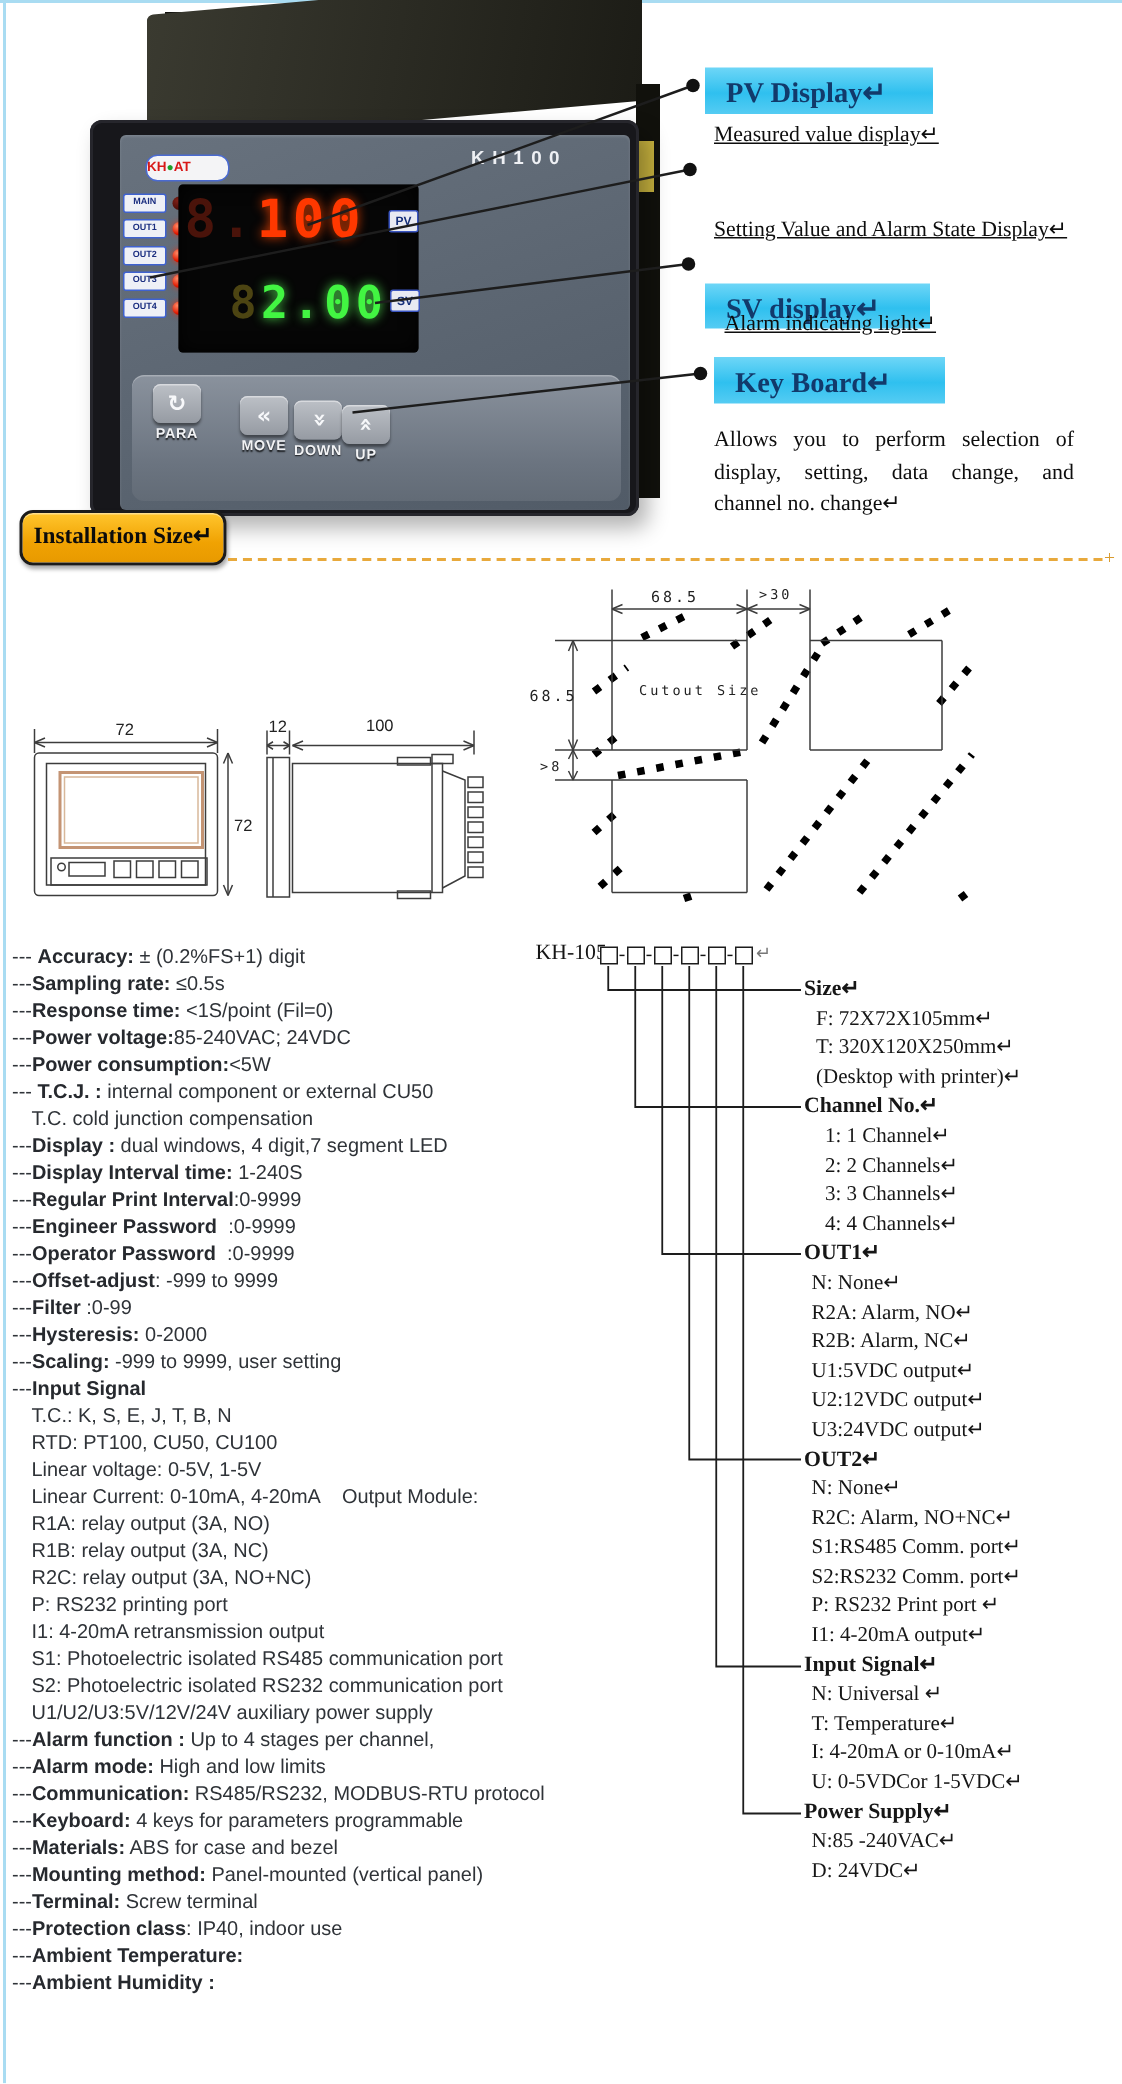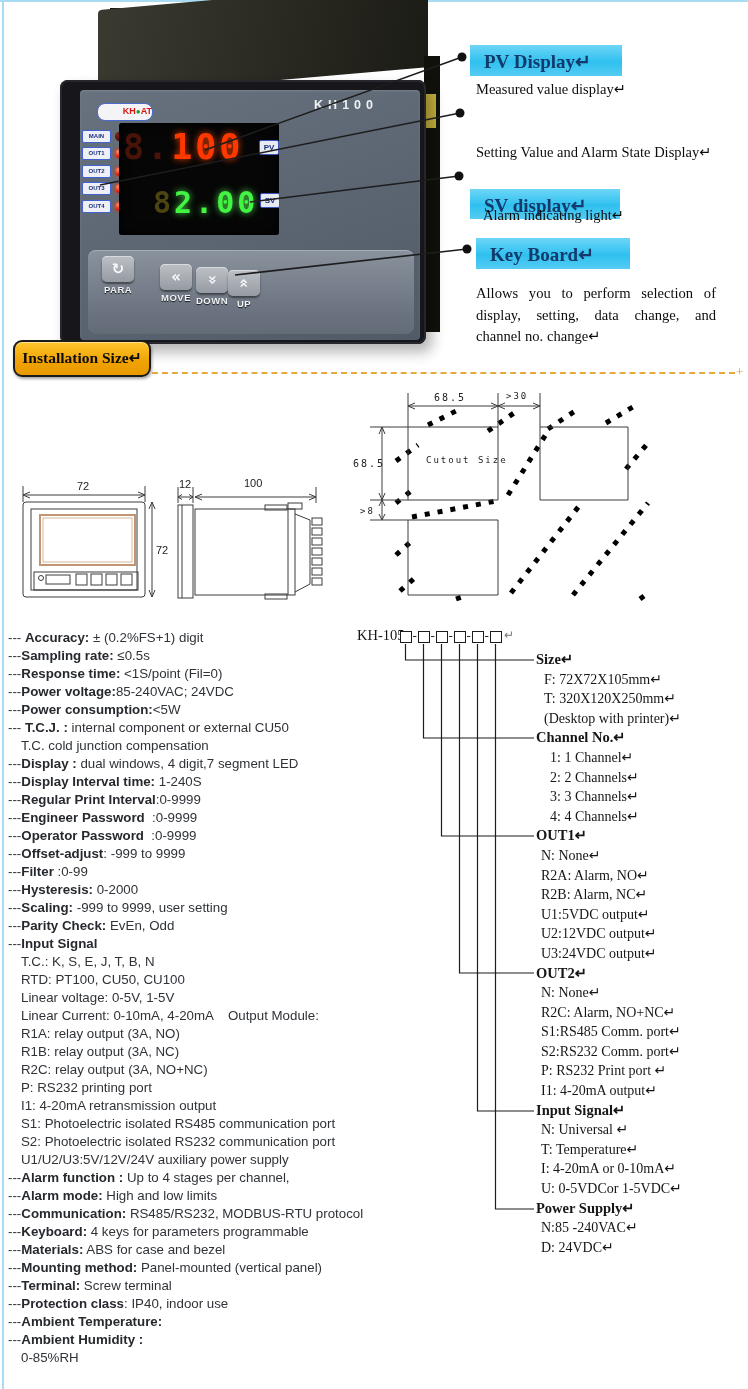--- a/index.html
+++ b/index.html
@@ -15,21 +15,21 @@
   .case-back{position:absolute;left:50px;top:2px;width:330px;height:86px;
              background:linear-gradient(100deg,#3a3a30,#1c1c16);transform:skewY(-5deg);
              transform-origin:left top;border-radius:4px;}
   .case-side{position:absolute;left:376px;top:48px;width:16px;height:276px;background:#11110c;}
   .case-yellow{position:absolute;left:378px;top:86px;width:10px;height:34px;background:#c7b23e;}
   .bezel{position:absolute;left:12px;top:72px;width:366px;height:264px;background:#17171b;
          border-radius:8px;box-shadow:inset 0 0 0 2px #26262c, 6px 8px 14px rgba(0,0,0,.30);}
   .panel{position:absolute;left:20px;top:10px;width:340px;height:250px;border-radius:4px;
          background:linear-gradient(160deg,#68727e,#515b67);box-shadow:inset 0 1px 2px rgba(255,255,255,.15);}
   .logo-pill{position:absolute;left:17px;top:13px;width:54px;height:16px;background:#f4f4f6;
-             border:1px solid #4a6ad0;border-radius:8px;text-align:right;line-height:15px;
+             border:1px solid #4a6ad0;border-radius:8px;text-align:left;line-height:15px;
              font-family:"Liberation Sans",sans-serif;font-weight:bold;font-size:9px;color:#d81818;}
   .logo-pill .dot{color:#1da02a;font-size:8px;}
   .model{position:absolute;right:42px;top:8px;font-family:"Liberation Sans",sans-serif;
          font-weight:bold;font-size:12.5px;letter-spacing:5px;color:#eef0f4;}
   .led-row{position:absolute;left:2px;width:62px;height:12px;}
   .led-chip{display:inline-block;width:27px;height:11px;background:#eef0f6;border:1px solid #3f62d0;
             border-radius:2px;font-family:"Liberation Sans",sans-serif;font-weight:bold;font-size:6px;
             color:#1c2f80;text-align:center;line-height:11px;vertical-align:middle;}
   .led-dot{display:inline-block;width:9px;height:9px;border-radius:50%;margin-left:4px;vertical-align:middle;
            background:radial-gradient(circle at 35% 30%,#ff8a66,#e01800 60%,#8d0c00);box-shadow:0 0 4px rgba(255,40,0,.8);}
@@ -60,21 +60,21 @@
   .key-btn .glyph{display:block;line-height:26px;}
   .rot-up .glyph{transform:rotate(90deg);}
   .rot-down .glyph{transform:rotate(-90deg);}
   .key-label{margin-top:2px;font-family:"Liberation Sans",sans-serif;font-weight:bold;font-size:9.5px;
              color:#f2f3f5;letter-spacing:.5px;text-shadow:0 1px 1px rgba(0,0,0,.8);}
 
   
   .cobox{position:absolute;height:31px;box-sizing:border-box;padding:5px 0 0 14px;
          background:linear-gradient(180deg,#6ed6f7,#2fc0ef 55%,#55ccf3);
          color:#123a6b;font-weight:bold;font-size:19px;}
-  .codesc{position:absolute;font-size:14.5px;color:#0d0d0d;white-space:nowrap;}
+  .codesc{position:absolute;font-size:14.5px;color:#0d0d0d;white-space:nowrap;text-decoration:underline;}
   .copara{position:absolute;left:476px;top:283px;width:240px;font-size:14.6px;color:#0d0d0d;
           text-align:justify;line-height:21.5px;white-space:normal;}
 
   
   .inst-btn{position:absolute;left:13px;top:340px;width:138px;height:37px;box-sizing:border-box;
             background:linear-gradient(180deg,#ffc62e,#f0a202 60%,#e89a00);
             border:2px solid #1b1b1b;border-radius:9px;color:#0c0c0c;font-weight:bold;font-size:15.5px;
             text-align:center;line-height:32px;box-shadow:1px 2px 3px rgba(0,0,0,.35), inset 0 1px 0 rgba(255,255,255,.45);}
   .divider{position:absolute;left:152px;top:372px;width:583px;border-top:2px dashed #e8a93c;}
   .divider-end{position:absolute;left:736px;top:364px;color:#d99b2e;font-size:13px;}
@@ -279,21 +279,20 @@
       <div class="spec ind"><span>T.C. cold junction compensation</span></div>
       <div class="spec"><span>---</span><b>Display :</b><span> dual windows, 4 digit,7 segment LED</span></div>
       <div class="spec"><span>---</span><b>Display Interval time:</b><span> 1-240S</span></div>
       <div class="spec"><span>---</span><b>Regular Print Interval</b><span>:0-9999</span></div>
       <div class="spec"><span>---</span><b>Engineer Password</b><span>  :0-9999</span></div>
       <div class="spec"><span>---</span><b>Operator Password</b><span>  :0-9999</span></div>
       <div class="spec"><span>---</span><b>Offset-adjust</b><span>: -999 to 9999</span></div>
       <div class="spec"><span>---</span><b>Filter</b><span> :0-99</span></div>
       <div class="spec"><span>---</span><b>Hysteresis:</b><span> 0-2000</span></div>
       <div class="spec"><span>---</span><b>Scaling:</b><span> -999 to 9999, user setting</span></div>
-      <div class="spec"><span>---</span><b>Parity Check:</b><span> EvEn, Odd</span></div>
       <div class="spec"><span>---</span><b>Input Signal</b></div>
       <div class="spec ind"><span>T.C.: K, S, E, J, T, B, N</span></div>
       <div class="spec ind"><span>RTD: PT100, CU50, CU100</span></div>
       <div class="spec ind"><span>Linear voltage: 0-5V, 1-5V</span></div>
       <div class="spec ind"><span>Linear Current: 0-10mA, 4-20mA    Output Module:</span></div>
       <div class="spec ind"><span>R1A: relay output (3A, NO)</span></div>
       <div class="spec ind"><span>R1B: relay output (3A, NC)</span></div>
       <div class="spec ind"><span>R2C: relay output (3A, NO+NC)</span></div>
       <div class="spec ind"><span>P: RS232 printing port</span></div>
       <div class="spec ind"><span>I1: 4-20mA retransmission output</span></div>
@@ -303,21 +302,20 @@
       <div class="spec"><span>---</span><b>Alarm function :</b><span> Up to 4 stages per channel,</span></div>
       <div class="spec"><span>---</span><b>Alarm mode:</b><span> High and low limits</span></div>
       <div class="spec"><span>---</span><b>Communication:</b><span> RS485/RS232, MODBUS-RTU protocol</span></div>
       <div class="spec"><span>---</span><b>Keyboard:</b><span> 4 keys for parameters programmable</span></div>
       <div class="spec"><span>---</span><b>Materials:</b><span> ABS for case and bezel</span></div>
       <div class="spec"><span>---</span><b>Mounting method:</b><span> Panel-mounted (vertical panel)</span></div>
       <div class="spec"><span>---</span><b>Terminal:</b><span> Screw terminal</span></div>
       <div class="spec"><span>---</span><b>Protection class</b><span>: IP40, indoor use</span></div>
       <div class="spec"><span>---</span><b>Ambient Temperature:</b></div>
       <div class="spec"><span>---</span><b>Ambient Humidity :</b></div>
-      <div class="spec ind"><span>0-85%RH</span></div>
     </div>
 
   <div class="code-prefix">KH-105-</div>
   <div id="code-boxes">
       <span class="code-box" style="left: 400px;"></span>
       <span class="code-sep" style="left: 412.5px;">-</span>
       <span class="code-box" style="left: 418px;"></span>
       <span class="code-sep" style="left: 430.5px;">-</span>
       <span class="code-box" style="left: 436px;"></span>
       <span class="code-sep" style="left: 448.5px;">-</span>

